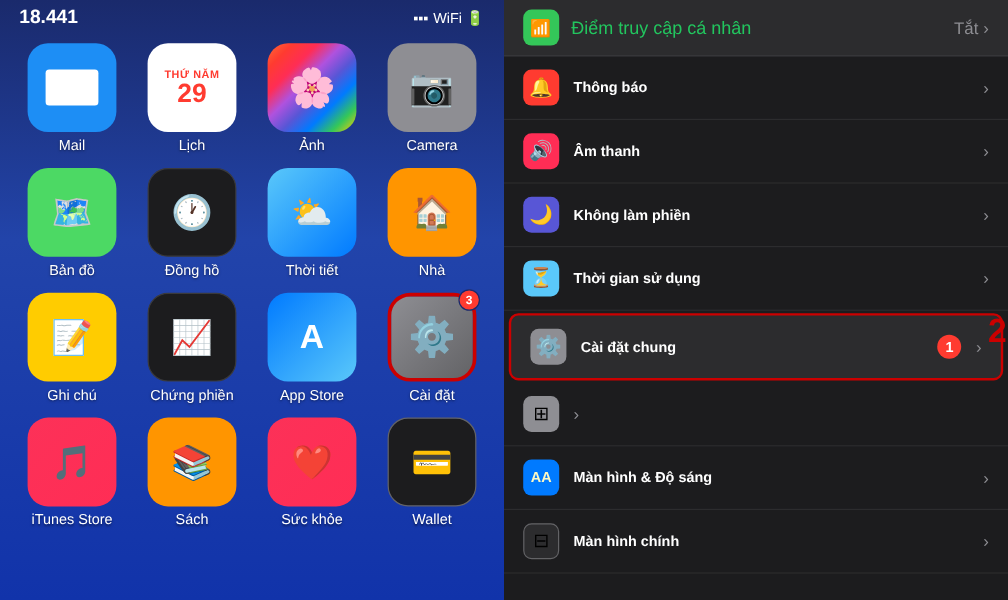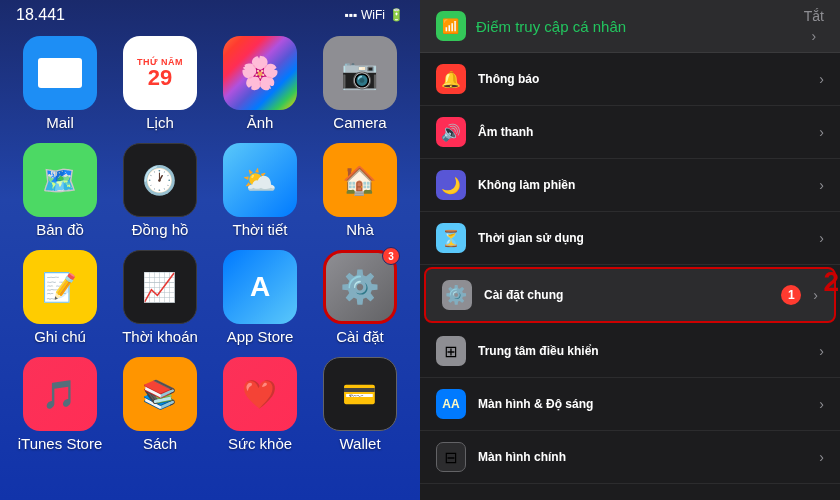--- a/index.html
+++ b/index.html
@@ -24,21 +24,21 @@
     .status-bar {
       display: flex;
       justify-content: space-between;
       align-items: center;
       padding: 6px 16px 4px;
       color: white;
     }
 
     .status-time {
       font-size: 16px;
-      font-weight: 400;
+      font-weight: 700;
       color: white;
     }
 
     .status-icons {
       display: flex;
       gap: 4px;
       align-items: center;
       font-size: 12px;
       color: white;
     }
@@ -63,21 +63,21 @@
       height: 74px;
       border-radius: 17px;
       display: flex;
       align-items: center;
       justify-content: center;
       position: relative;
       overflow: visible;
     }
 
     .app-label {
-      font-size: 15px;
+      font-size: 12px;
       color: white;
       text-align: center;
       text-shadow: 0 1px 2px rgba(0,0,0,0.5);
       white-space: nowrap;
     }
 
     
     .icon-mail { background: #1d8ef5; }
     .icon-mail::after {
       content: '';
@@ -327,21 +327,21 @@
       <div class="app-icon icon-ghichu">
         <span style="font-size:28px;">📝</span>
       </div>
       <span class="app-label">Ghi chú</span>
     </div>
 
     <div class="app-item">
       <div class="app-icon icon-chungkhoan">
         <span style="font-size:28px;">📈</span>
       </div>
-      <span class="app-label">Thời khoán</span>
+      <span class="app-label">Chứng phiền</span>
     </div>
 
     <div class="app-item">
       <div class="app-icon icon-appstore">
         <span style="font-size:28px; color:white; font-weight:700;">A</span>
       </div>
       <span class="app-label">App Store</span>
     </div>
 
     <div class="app-item">
@@ -383,21 +383,21 @@
   </div>
 </div>
 
 <div class="settings-panel">
 
   <div class="settings-top">
     <div style="display:flex; align-items:center; gap:10px;">
       <div style="width:30px;height:30px;background:#34c759;border-radius:7px;display:flex;align-items:center;justify-content:center;font-size:14px;">📶</div>
       <span style="color:#22c55e;font-size:15px;">Điểm truy cập cá nhân</span>
     </div>
-    <div style="display:flex;align-items:center;gap:4px;flex-direction:column;">
+    <div style="display:flex;align-items:center;gap:4px;">
       <span style="color:#8e8e93;font-size:14px;">Tắt</span>
       <span class="chevron">›</span>
     </div>
   </div>
 
   <ul class="settings-list">
 
     <li class="settings-item">
       <div class="settings-item-icon sicon-notif">
         <span style="font-size:16px;color:white;">🔔</span>
@@ -440,21 +440,20 @@
         <span class="chevron">›</span>
       </div>
 
       <span style="position:absolute;right:-5px;top:50%;transform:translateY(-90%);color:#cc0000;font-size:28px;font-weight:900;pointer-events:none;">2</span>
     </li>
 
     <li class="settings-item">
       <div class="settings-item-icon sicon-control">
         <span style="font-size:16px;">⊞</span>
       </div>
-      <span class="settings-item-text">Trung tâm điều khiển</span>
       <span class="chevron">›</span>
     </li>
 
     <li class="settings-item">
       <div class="settings-item-icon sicon-display" style="background:#007aff;">
         <span style="font-size:12px;color:#fef9c3;font-weight:700;">AA</span>
       </div>
       <span class="settings-item-text">Màn hình &amp; Độ sáng</span>
       <span class="chevron">›</span>
     </li>

